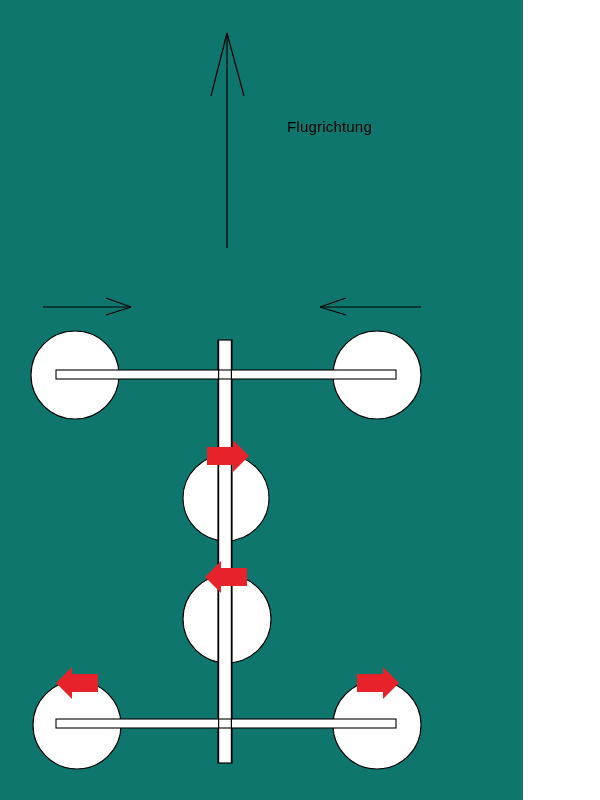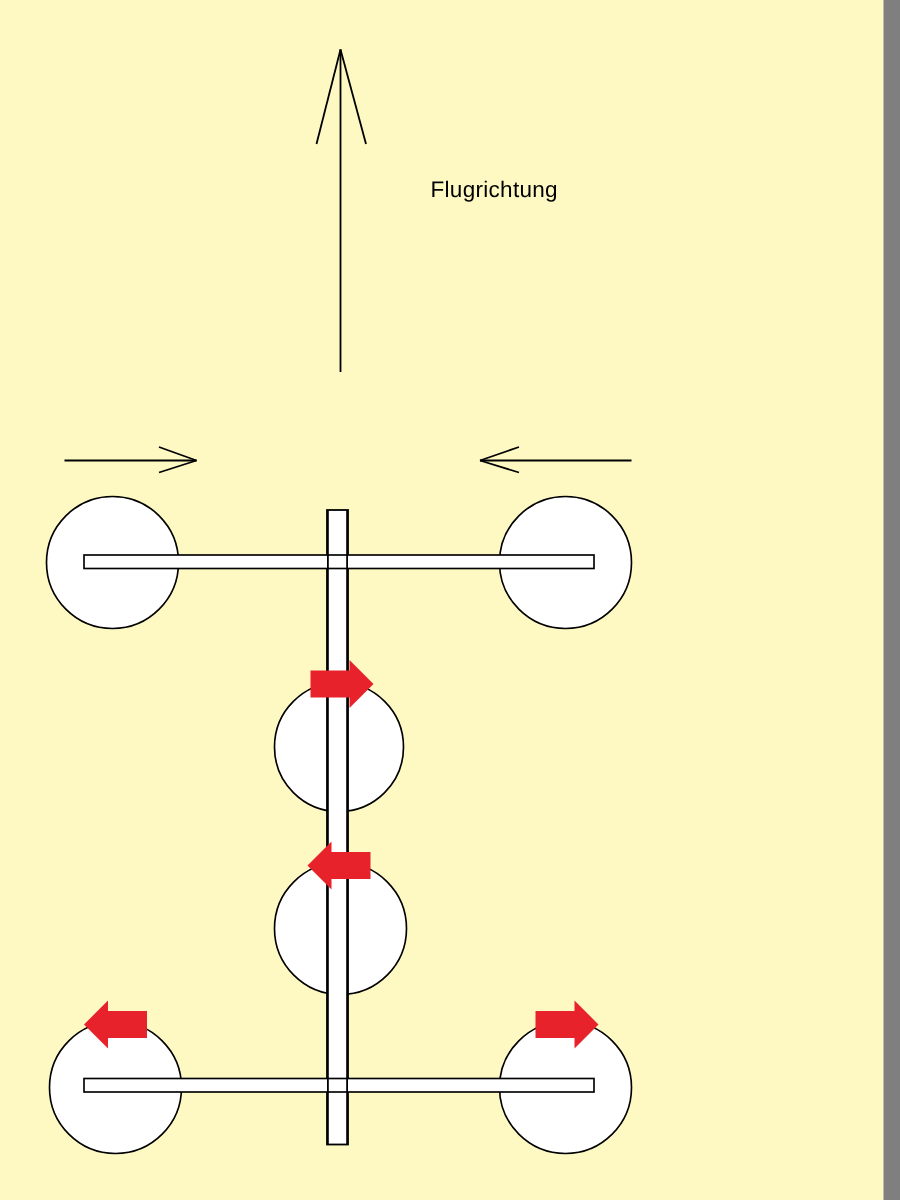--- a/index.html
+++ b/index.html
@@ -3,22 +3,22 @@
 <meta charset="utf-8">
 <style>
   * { box-sizing: border-box; }
   html, body {
     margin: 0; padding: 0;
     background: #ffffff;
     font-family: "Liberation Sans", sans-serif;
   }
   #screen {
     position: relative;
-    width: 600px; height: 800px;
-    background: #fef9c3;
+    width: 523px; height: 800px;
+    background: #0f766e;
     overflow: hidden;
     text-align: center;
   }
   #diagram-svg {
     position: absolute;
     left: 0; top: 0;
     width: 600px; height: 800px;
     display: block;
   }
   #right-edge-strip {

